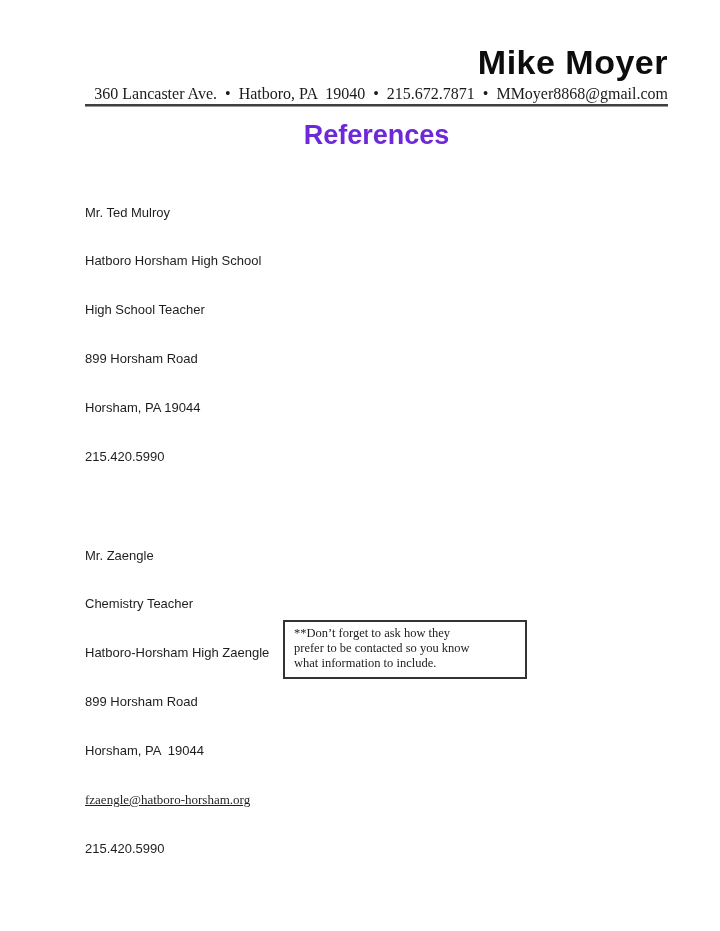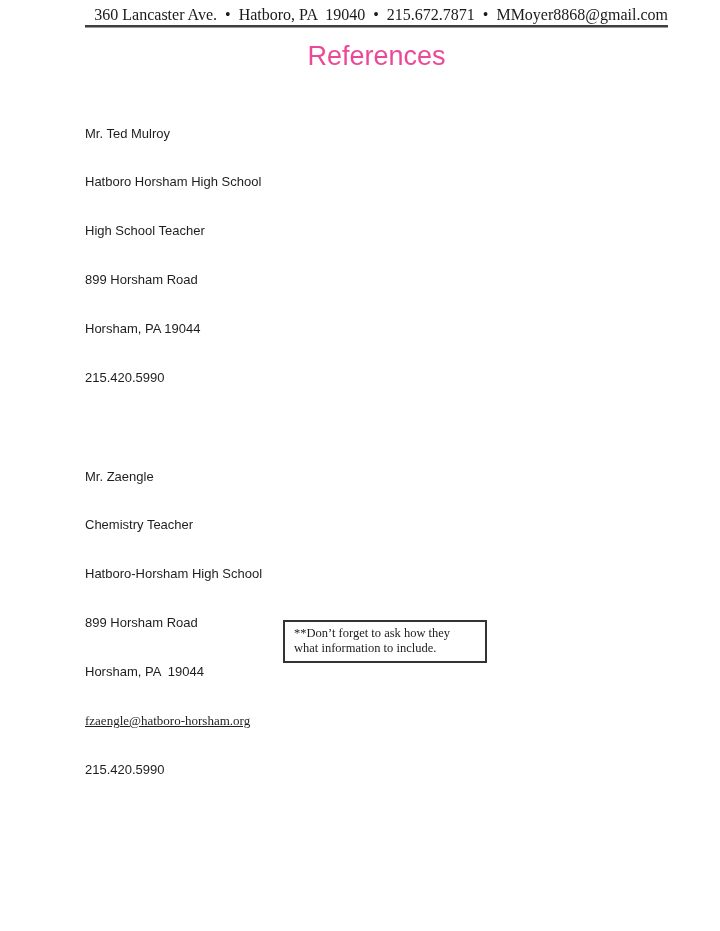--- a/index.html
+++ b/index.html
@@ -45,78 +45,80 @@
     background: #3f3f3f;
     border-bottom: 1px solid #9a9a9a;
   }
 
   
   .doc-title {
     margin-top: 15px;
     text-align: center;
     font-size: 27px;
     line-height: 27px;
-    font-weight: normal;
-    color: #ec4899;
+    font-weight: bold;
+    color: #6d28d9;
   }
 
   
   .ref-block {
     font-size: 13px;
     line-height: 16.3px;
     white-space: pre-wrap;
   }
   .ref-block.first  { margin-top: 23px; }
   .ref-block.second { margin-top: 17px; }
   .serif-line { font-family: "Liberation Serif", serif; text-decoration: underline; }
 
   
   .note-box {
     position: absolute;
     left: 283px;
     top: 620px;
-    width: 204px;
+    width: 244px;
     border: 2px solid #333333;
     padding: 4px 7px 5px 9px;
     font-family: "Liberation Serif", serif;
     font-size: 12.5px;
     line-height: 15.2px;
     color: #222222;
     background: #ffffff;
   }
 </style>
 </head>
 <body>
 
 <div class="page">
   <div class="content">
 
+    <div class="name">Mike Moyer</div>
     <div class="contact-line">360 Lancaster Ave.  •  Hatboro, PA  19040  •  215.672.7871  •  MMoyer8868@gmail.com</div>
     <div class="header-rule"></div>
 
     <div class="doc-title">References</div>
 
     <div class="ref-block first">
       <div>Mr. Ted Mulroy</div>
       <div>Hatboro Horsham High School</div>
       <div>High School Teacher</div>
       <div>899 Horsham Road</div>
       <div>Horsham, PA 19044</div>
       <div>215.420.5990</div>
     </div>
 
     <div class="ref-block second">
       <div>Mr. Zaengle</div>
       <div>Chemistry Teacher</div>
-      <div>Hatboro-Horsham High School</div>
+      <div>Hatboro-Horsham High Zaengle</div>
       <div>899 Horsham Road</div>
       <div>Horsham, PA  19044</div>
       <div class="serif-line">fzaengle@hatboro-horsham.org</div>
       <div>215.420.5990</div>
     </div>
 
   </div>
 
   <div class="note-box">
     <div>**Don’t forget to ask how they</div>
+    <div>prefer to be contacted so you know</div>
     <div>what information to include.</div>
   </div>
 </div>
 
 </body></html>

